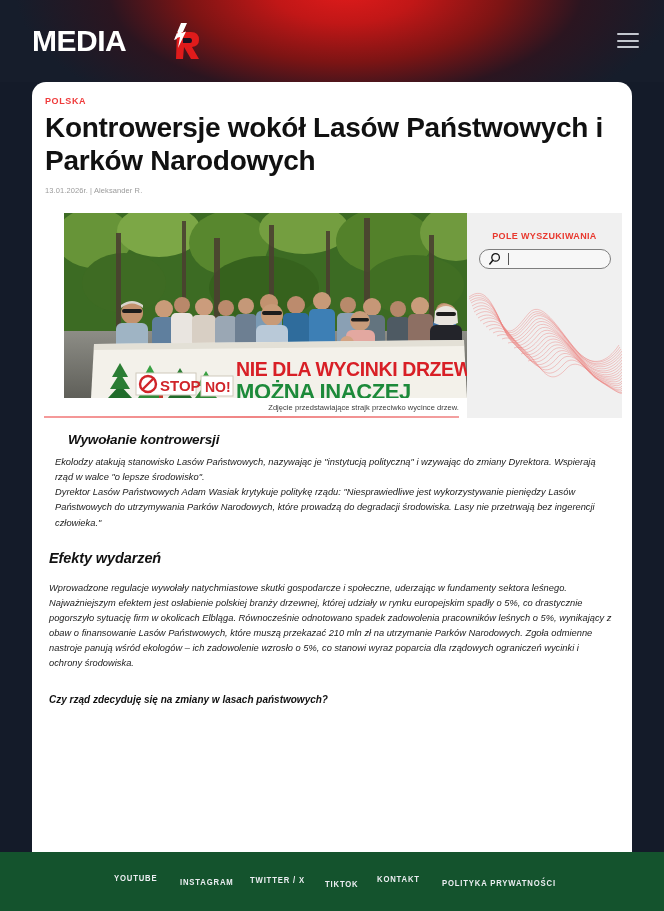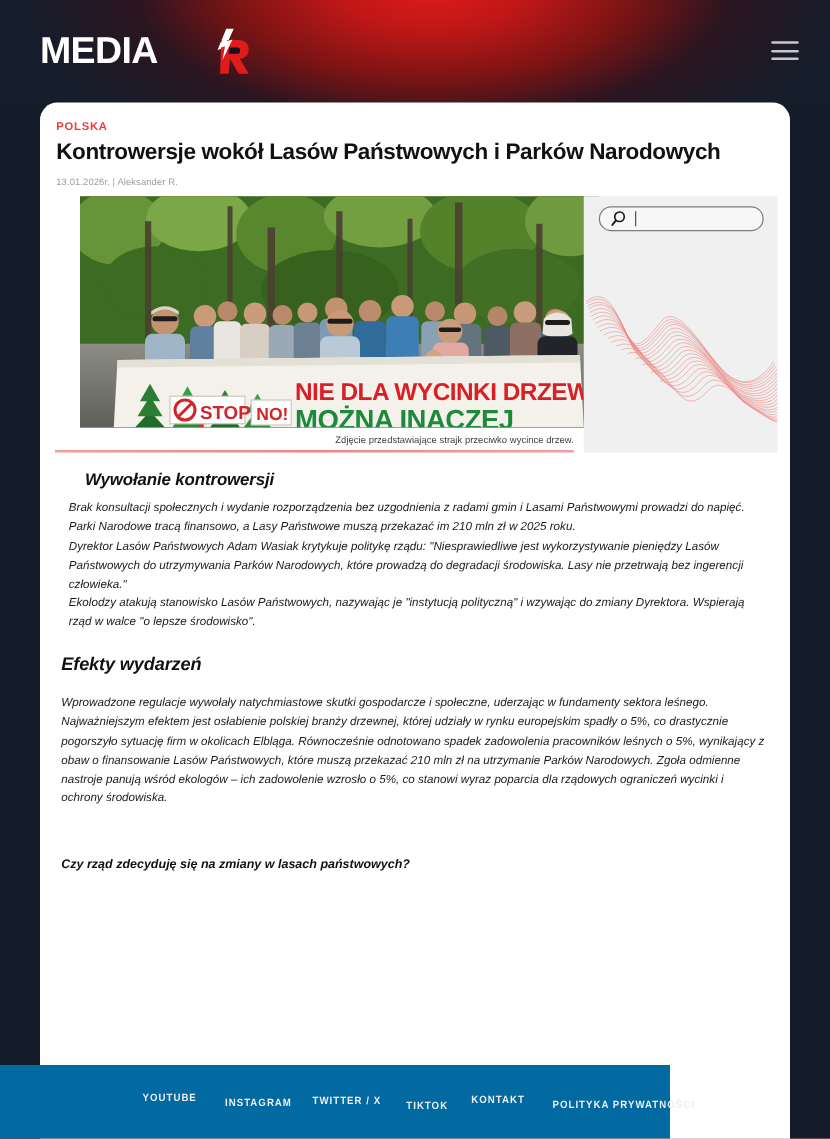--- a/index.html
+++ b/index.html
@@ -83,36 +83,36 @@
   .category {
     color: #ef3b3b;
     font-size: 9px;
     font-weight: bold;
     letter-spacing: 0.6px;
     margin-left: 1px;
     margin-bottom: 5px;
   }
 
   .headline {
-    font-size: 18px;
+    font-size: 28px;
     font-weight: bold;
     color: #111111;
     line-height: 1.18;
     letter-spacing: -0.3px;
     margin-left: 1px;
     max-width: 575px;
   }
 
   .byline {
     margin-top: 9px;
     margin-left: 1px;
     font-size: 7.5px;
     color: #9b9b9b;
     letter-spacing: 0.1px;
-    margin-bottom: 7px;
+    margin-bottom: 18px;
   }
 
   
   .media-row {
     display: flex;
     gap: 8px;
     align-items: flex-start;
   }
 
   .figure {
@@ -209,35 +209,35 @@
   p.para {
     font-size: 9.3px;
     line-height: 1.63;
     color: #1b1b1b;
     margin-left: 7px;
     max-width: 568px;
     letter-spacing: 0.01px;
   }
   p.para.indent2 { margin-left: 1px; max-width: 570px; }
   .closing {
-    margin-top: 40px;
+    margin-top: 22px;
     margin-left: 1px;
     font-size: 10px;
     font-weight: bold;
     color: #111;
   }
 
   
   .site-footer {
     position: absolute;
     left: 0;
     top: 852px;
-    width: 536px;
+    width: 664px;
     height: 59px;
-    background: #0369a1;
+    background: #14532d;
   }
   .footer-links {
     position: relative;
     width: 664px;
     height: 59px;
   }
   .footer-links a {
     position: absolute;
     color: #eceef2;
     font-size: 8.4px;
@@ -408,20 +408,21 @@
             <text x="172" y="163" font-family="Liberation Sans, sans-serif" font-size="19.5" font-weight="bold" fill="#d81f26" letter-spacing="-0.4">NIE DLA WYCINKI DRZEW!</text>
             <text x="172" y="186" font-family="Liberation Sans, sans-serif" font-size="22" font-weight="bold" fill="#1c8a3a" letter-spacing="-0.4">MOŻNA INACZEJ</text>
           </g>
         </svg>
       </div>
       <figcaption class="caption">Zdjęcie przedstawiające strajk przeciwko wycince drzew.</figcaption>
       <div class="divider-red"></div>
     </figure>
 
     <aside class="search-panel">
+      <div class="search-title">POLE WYSZUKIWANIA</div>
       <div class="search-box">
         <span class="mag">
           <svg class="mag" width="14" height="14" viewBox="0 0 14 14" aria-hidden="true">
             <circle cx="7.6" cy="5.4" r="3.8" fill="none" stroke="#161616" stroke-width="1.3"></circle>
             <line x1="4.8" y1="8.3" x2="1.8" y2="12" stroke="#161616" stroke-width="1.5" stroke-linecap="round"></line>
           </svg>
         </span>
         <span class="caret"></span>
         <span></span>
       </div>
@@ -450,23 +451,22 @@
             <path d="M61 86 C 65 84, 69 88, 74 94 C 82 104, 89 105, 99 94 C 111 80, 124 100, 136 108 C 146 114, 154 120, 155 118"></path>
           </g>
         </svg>
       </div>
     </aside>
   </div>
 
   <div class="body-wrap">
 
     <h2 class="sec-h">Wywołanie kontrowersji</h2>
-    <p class="para">Brak konsultacji społecznych i wydanie rozporządzenia bez uzgodnienia z radami gmin i Lasami Państwowymi prowadzi do napięć. Parki Narodowe tracą finansowo, a Lasy Państwowe muszą przekazać im 210 mln zł w 2025 roku.</p>
+    <p class="para">Ekolodzy atakują stanowisko Lasów Państwowych, nazywając je "instytucją polityczną" i wzywając do zmiany Dyrektora. Wspierają rząd w walce "o lepsze środowisko".</p>
     <p class="para">Dyrektor Lasów Państwowych Adam Wasiak krytykuje politykę rządu: "Niesprawiedliwe jest wykorzystywanie pieniędzy Lasów Państwowych do utrzymywania Parków Narodowych, które prowadzą do degradacji środowiska. Lasy nie przetrwają bez ingerencji człowieka."</p>
-    <p class="para">Ekolodzy atakują stanowisko Lasów Państwowych, nazywając je "instytucją polityczną" i wzywając do zmiany Dyrektora. Wspierają rząd w walce "o lepsze środowisko".</p>
 
     <h2 class="sec-h second">Efekty  wydarzeń</h2>
     <p class="para indent2">Wprowadzone regulacje wywołały natychmiastowe skutki gospodarcze i społeczne, uderzając w fundamenty sektora leśnego. Najważniejszym efektem jest osłabienie polskiej branży drzewnej, której udziały w rynku europejskim spadły o 5%, co drastycznie pogorszyło sytuację firm w okolicach Elbląga. Równocześnie odnotowano spadek zadowolenia pracowników leśnych o 5%, wynikający z obaw o finansowanie Lasów Państwowych, które muszą przekazać 210 mln zł na utrzymanie Parków Narodowych. Zgoła odmienne nastroje panują wśród ekologów – ich zadowolenie wzrosło o 5%, co stanowi wyraz poparcia dla rządowych ograniczeń wycinki i ochrony środowiska.</p>
 
     <p class="closing">Czy rząd zdecyduję się na zmiany w lasach państwowych?</p>
   </div>
 </main>
 
 <footer class="site-footer">
   <nav class="footer-links">

